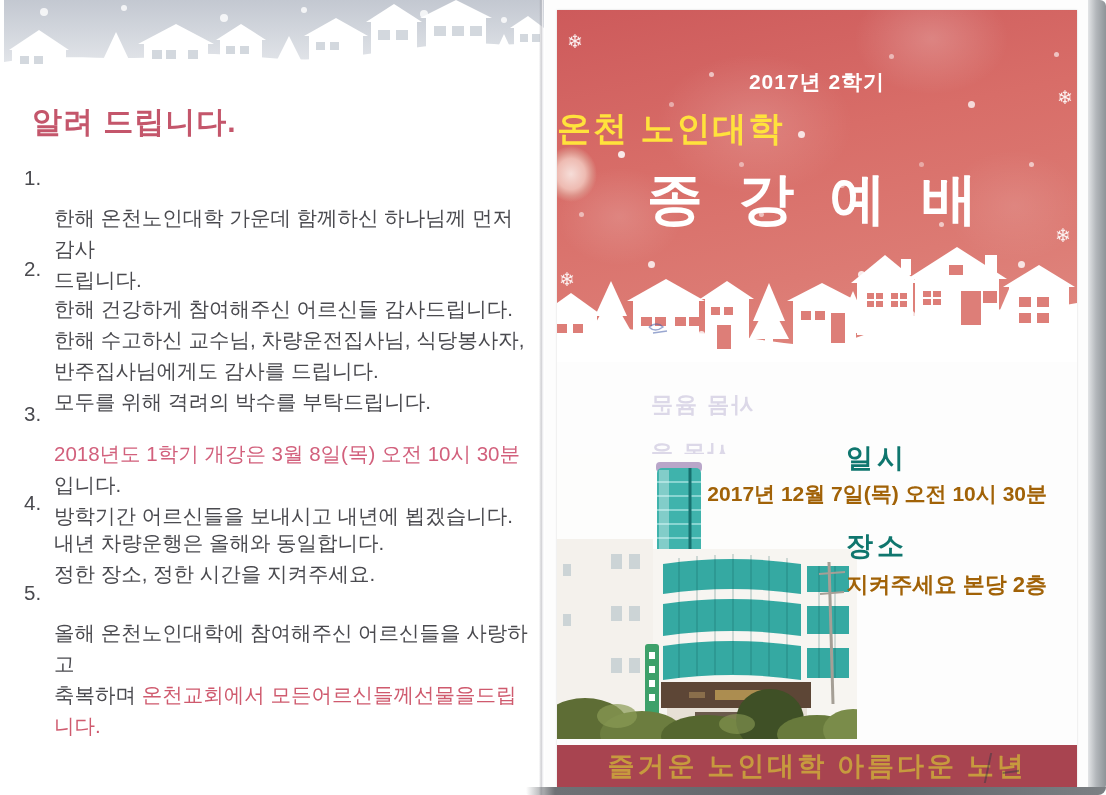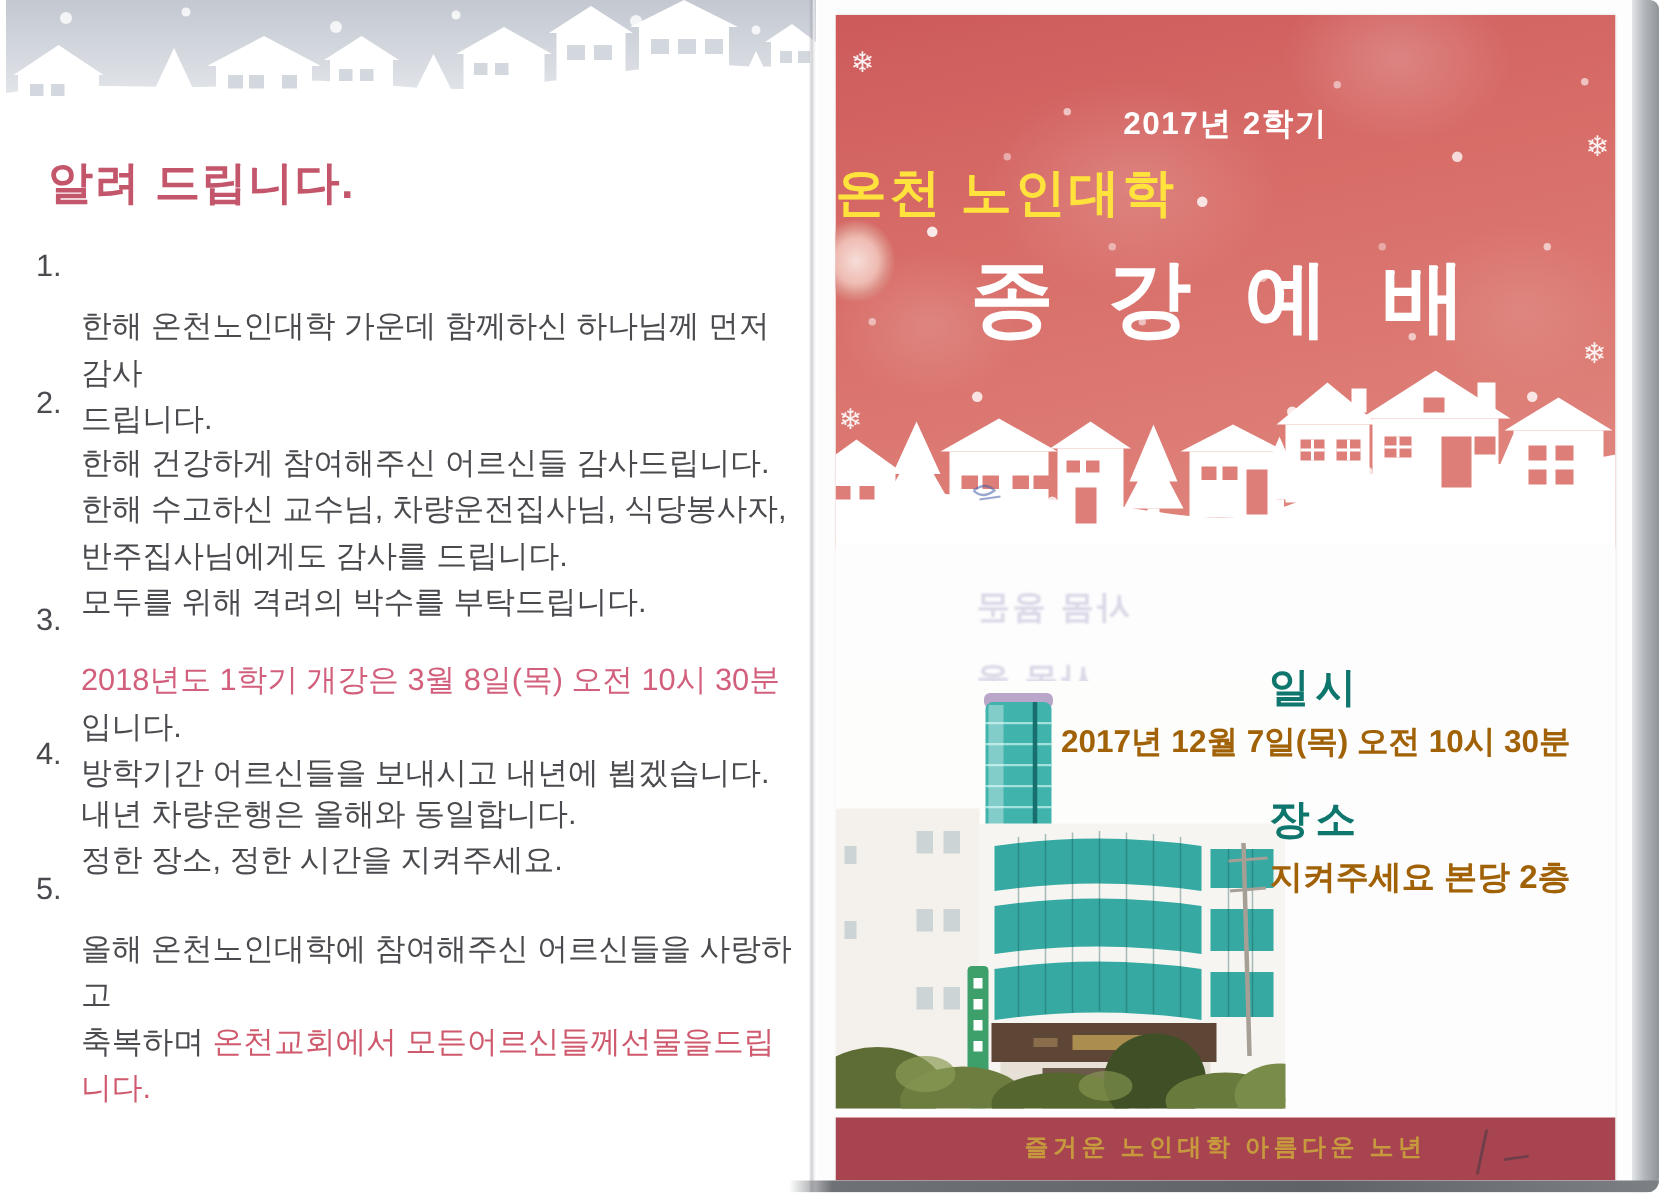--- a/index.html
+++ b/index.html
@@ -65,21 +65,21 @@
   .lab { font-weight:bold; color:#0f766e; font-size:27px; letter-spacing:4px; }
   .val { font-weight:bold; color:#a16207;text-align:right; }
   .when-label  { position:absolute; top:78px;  left:0; width:100%; }
   .when-value  { position:absolute; top:118px; left:0; width:100%; font-size:21px; }
   .where-label { position:absolute; top:166px; left:0; width:100%; }
   .where-value { position:absolute; top:208px; left:0; width:100%; font-size:22px; }
   .photo { position:absolute; left:0; top:92px; width:300px; height:285px; }
 
   .banner { position:absolute; left:0; top:735px; width:520px; height:42px; background:#a84450;
             text-align:center; line-height:42px; }
-  .banner .slogan { font-family:"Liberation Serif", serif; color:#c79a3e; font-size:16px;
+  .banner .slogan { font-family:"Liberation Serif", serif; color:#c79a3e; font-size:27px;
                     font-weight:600; letter-spacing:3px; }
   .pen-marks { position:absolute; left:430px; top:743px; width:40px; height:30px; opacity:.5;
                border-left:2px solid #3a3a44; transform:skewX(-12deg); }
   .pen-marks:after { content:""; position:absolute; left:14px; top:8px; width:16px; height:10px;
                      border-bottom:2px solid #3a3a44; transform:rotate(-8deg); }
 
   
   .edge-r { position:absolute; left:1088px; top:0; width:18px; height:795px;
             background:linear-gradient(to right, #e3e5e7 0%, #b3b7bb 45%, #8f9498 100%);
             border-radius:0 6px 10px 0; }

